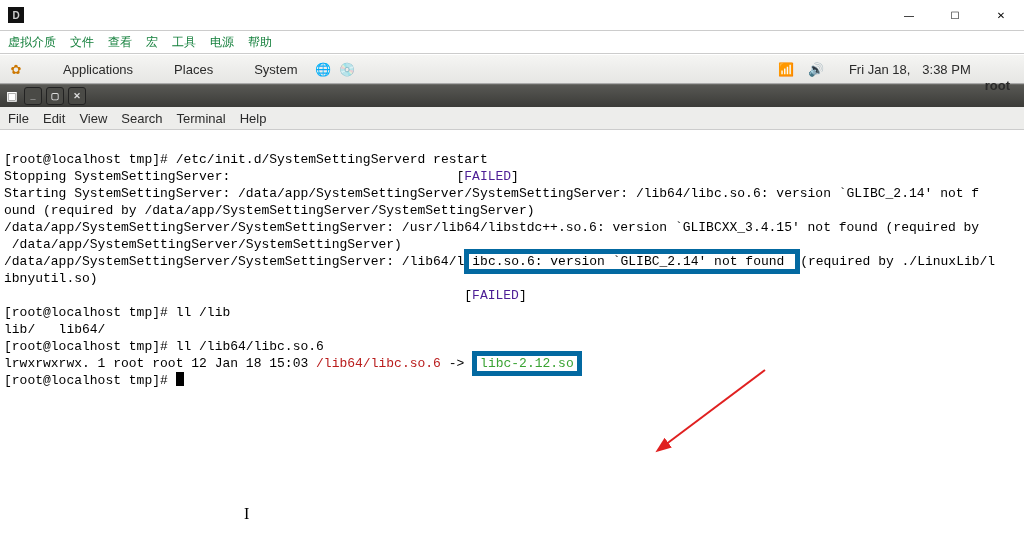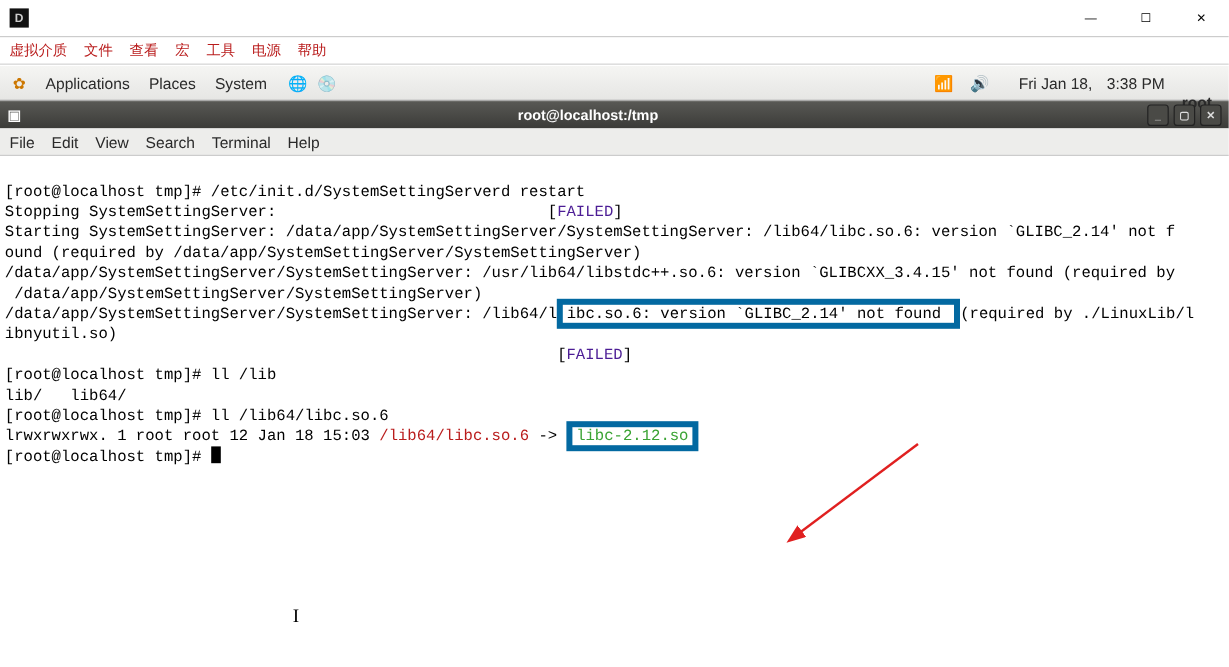--- a/index.html
+++ b/index.html
@@ -38,37 +38,37 @@
     font-family: "Segoe UI Symbol", Arial;
     font-size: 10px;
   }
   .cn-menubar {
     height: 22px;
     display:flex; align-items:center;
     padding-left: 8px;
     gap: 14px;
     font-size: 12px;
     border-bottom: 1px solid #ccc;
-    color:#b91c1c;
+    color:#15803d;
   }
   .gnome-panel {
     height: 28px;
     background: linear-gradient(#f5f5f3,#e6e6e4);
     border-top:1px solid #fff;
     border-bottom:1px solid #aaa;
     display:flex; align-items:center;
     font-size:13px;
     color:#2a2a2a;
     padding: 0 6px;
   }
   .panel-icon {
     width:20px;height:20px; margin-right:4px;
     display:flex;align-items:center;justify-content:center;
   }
-  .panel-item { padding: 0 8px; }
+  .panel-item { padding: 0 8px; margin-left: 25px; }
   .panel-right { margin-left:auto; display:flex; align-items:center; gap:6px;}
   .panel-user { font-weight:bold; padding:0 8px;margin-top:32px;}
   .term-titlebar {
     height: 22px;
     background: linear-gradient(#585854,#3b3b38);
     color:#fff;
     display:flex; align-items:center;
     font-size:12px;
     font-weight:bold;
     border-top:1px solid #6a6a66;
@@ -153,21 +153,20 @@
     <span class="panel-icon" style="color:#cc7700;">📶</span>
     <span class="panel-icon">🔊</span>
     <span style="margin-left:12px;">Fri Jan 18,</span>
     <span style="margin-left:6px;">3:38 PM</span>
     <span class="panel-user">root</span>
   </div>
 </div>
 
 <div class="term-titlebar">
   <div class="tt-left">▣</div>
-  <div class="tt-title">root@localhost:/tmp</div>
   <div class="tt-ctrl">
     <div class="tt-btn">_</div>
     <div class="tt-btn">▢</div>
     <div class="tt-btn">✕</div>
   </div>
 </div>
 
 <div class="term-menubar">
   <span><span class="ul">F</span>ile</span>
   <span><span class="ul">E</span>dit</span>

